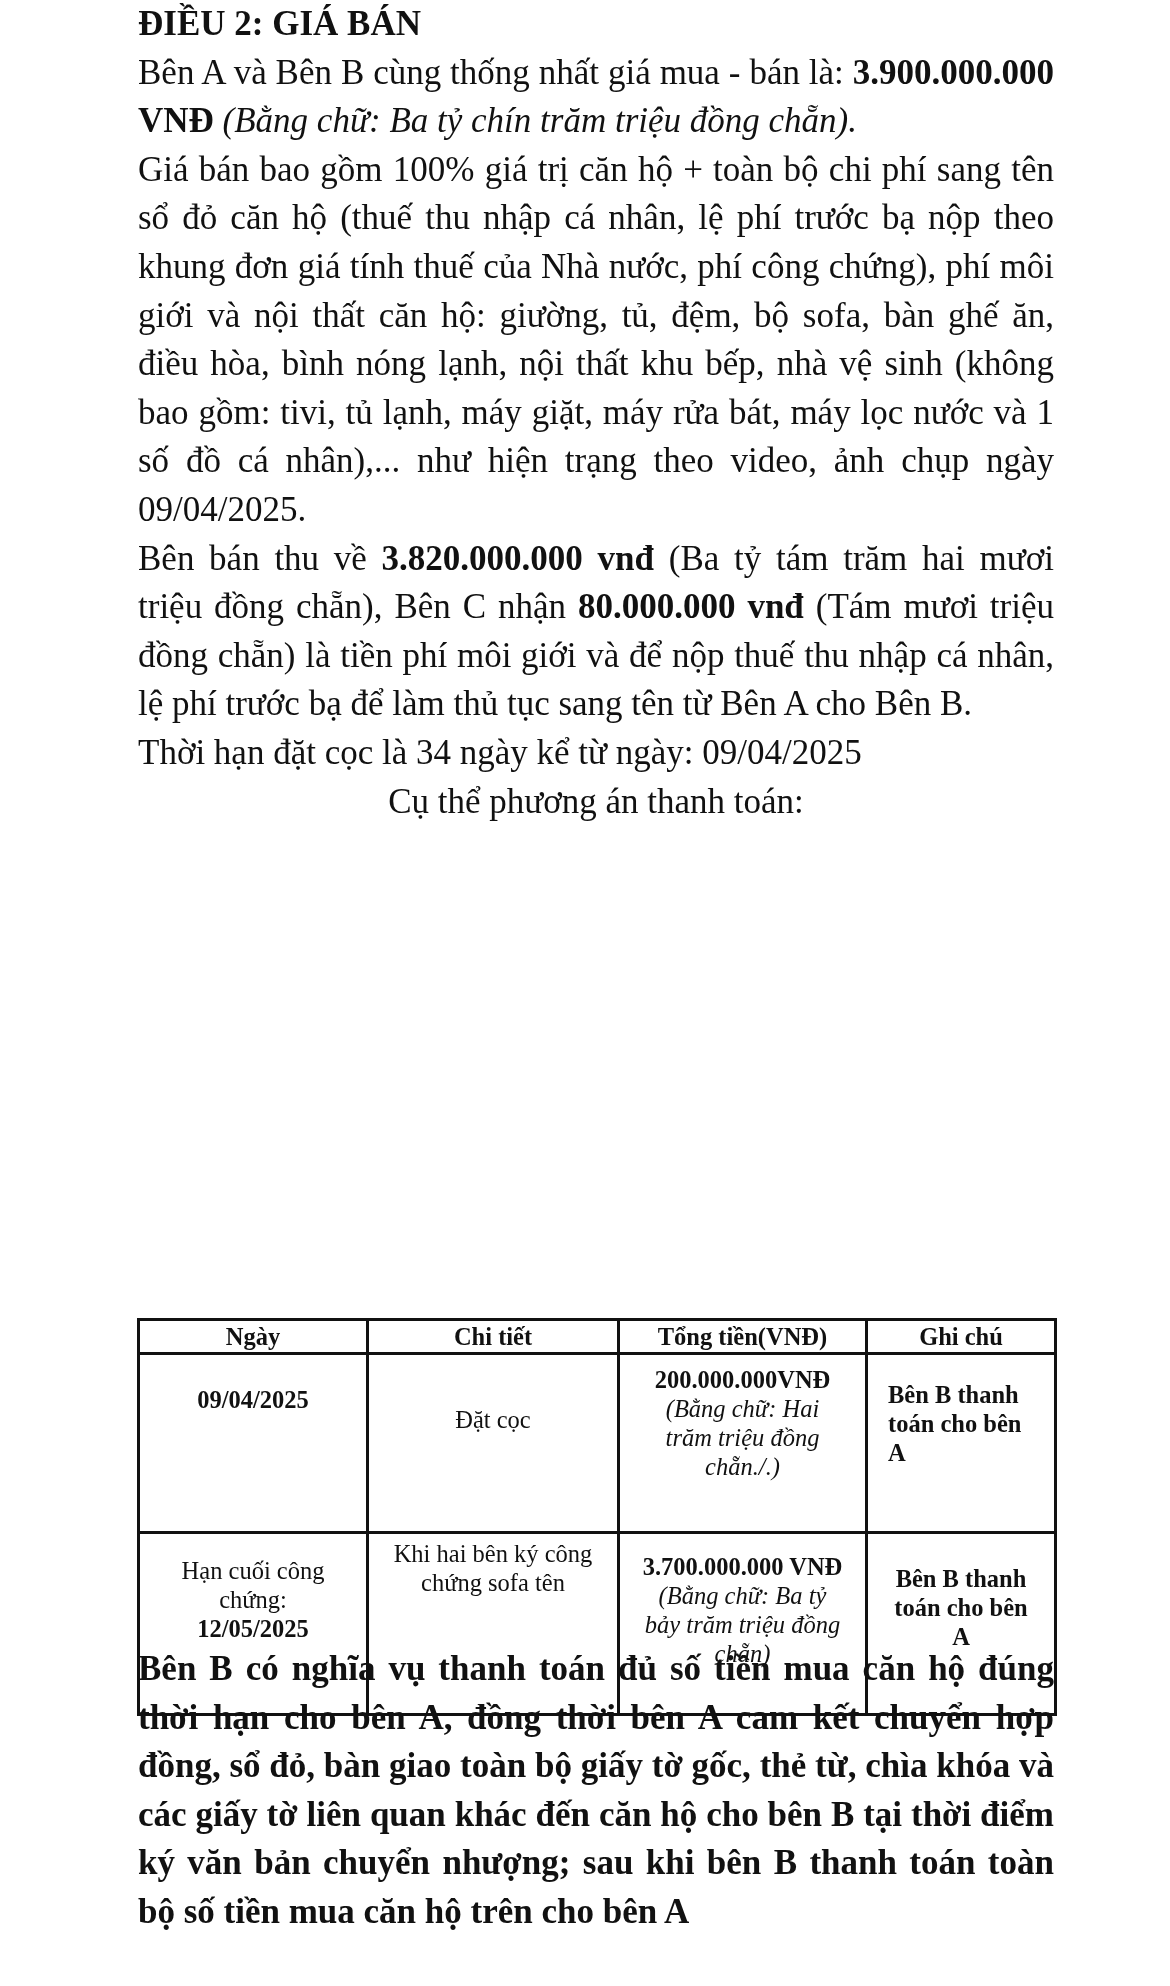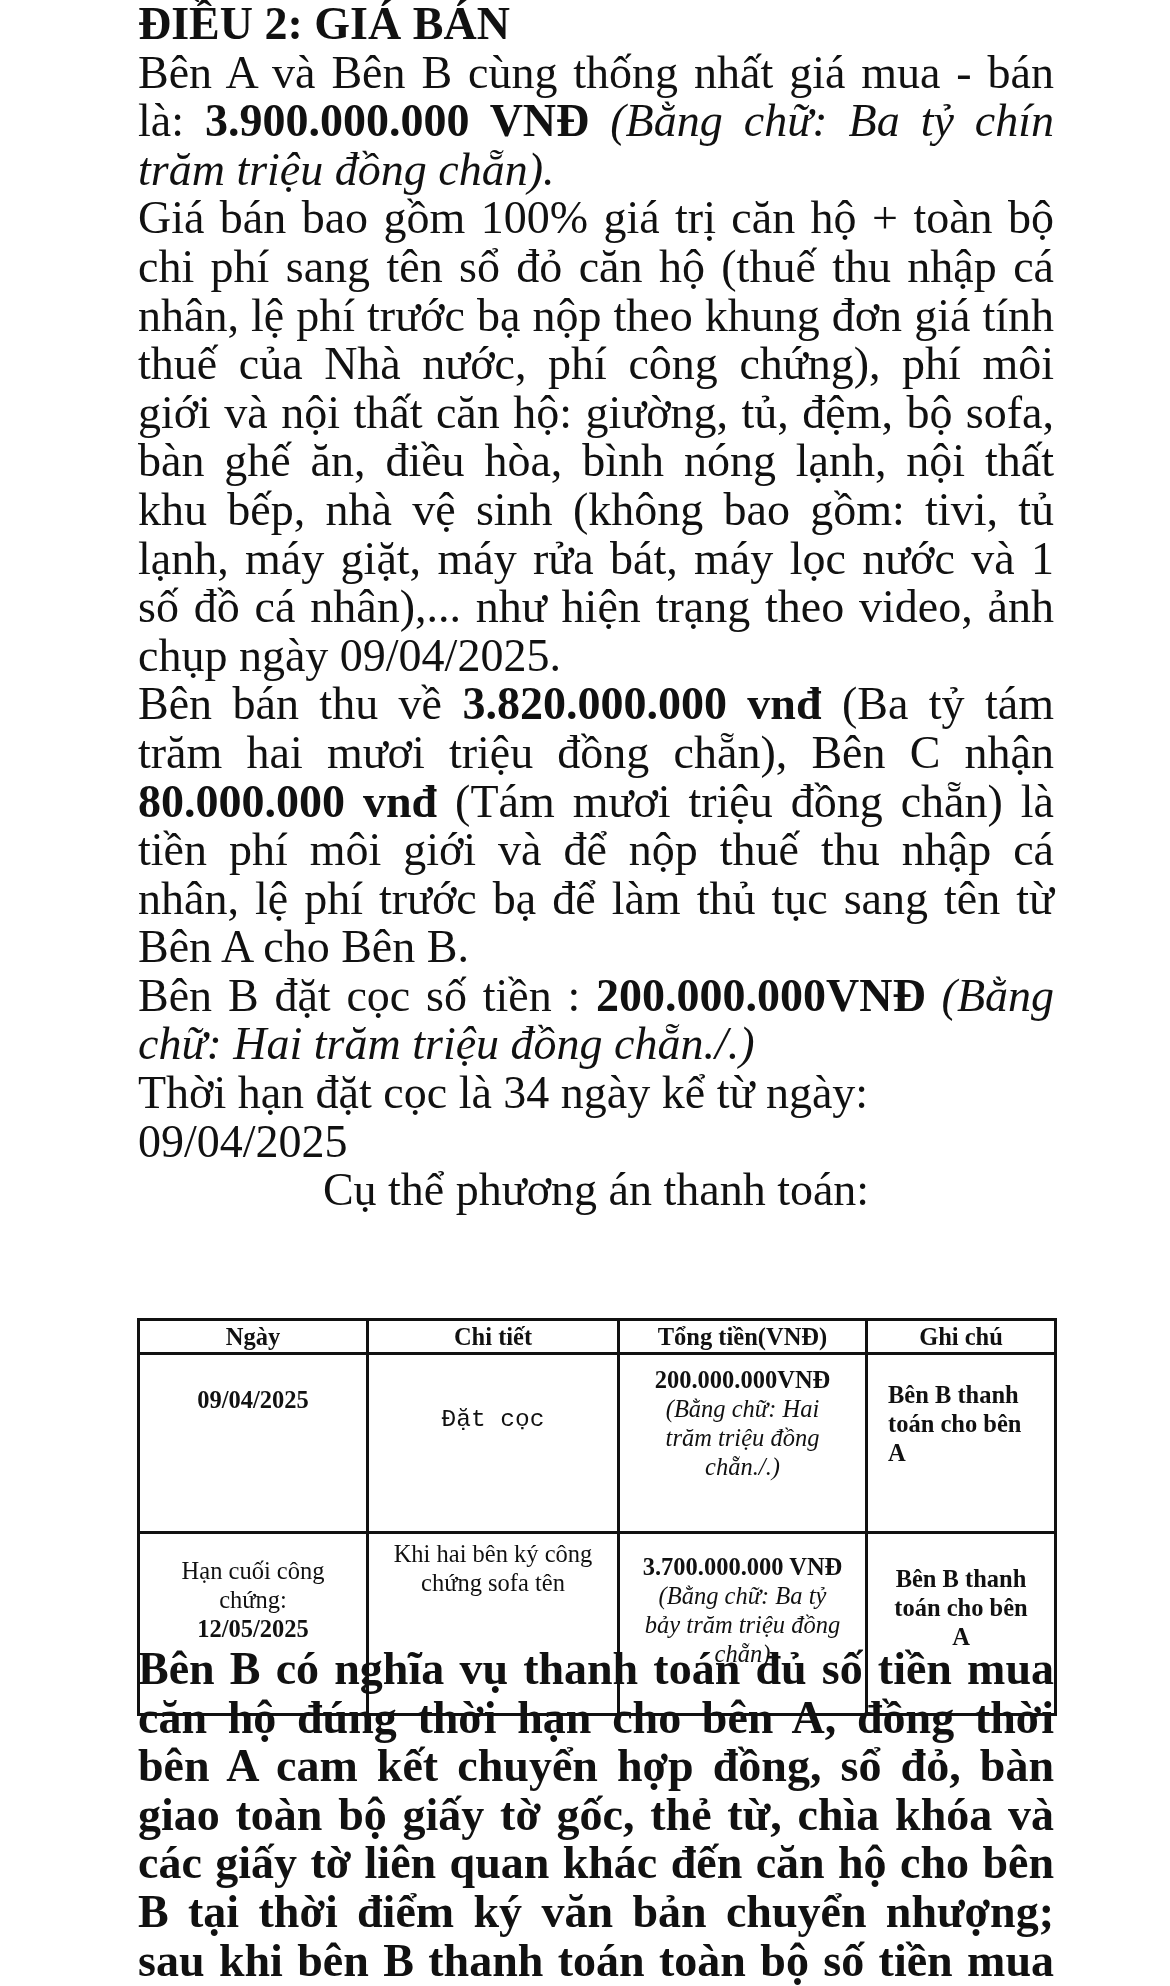--- a/index.html
+++ b/index.html
@@ -3,21 +3,21 @@
 <meta charset="utf-8">
 <style>
   html, body { margin: 0; padding: 0; background: #ffffff; }
   body {
     width: 1170px; height: 1986px; overflow: hidden; position: relative;
     font-family: "Liberation Serif", "DejaVu Serif", serif;
     color: #111111;
   }
   .col {
     position: absolute; left: 138px; width: 916px;
-    font-size: 46px; line-height: 48.6px;
+    font-size: 35px; line-height: 48.6px;
     text-align: justify;
   }
   .col p { margin: 0; }
   .b { font-weight: bold; }
   .i { font-style: italic; }
   .heading { font-weight: bold; text-align: left; }
   #top { top: 0px; }
   #bottom { top: 1645px; font-weight: bold; }
 
   table.pay {
@@ -38,21 +38,20 @@
   .cell-line { display: block; }
 </style>
 </head>
 <body>
 
 <div class="col" id="top">
   <p class="heading">ĐIỀU 2: GIÁ BÁN</p>
   <p><span>Bên A và Bên B cùng thống nhất giá mua - bán là: </span><span class="b">3.900.000.000 VNĐ</span><span class="i"> (Bằng chữ: Ba tỷ chín trăm triệu đồng chẵn).</span></p>
   <p>Giá bán bao gồm 100% giá trị căn hộ + toàn bộ chi phí sang tên sổ đỏ căn hộ (thuế thu nhập cá nhân, lệ phí trước bạ nộp theo khung đơn giá tính thuế của Nhà nước, phí công chứng), phí môi giới và nội thất căn hộ: giường, tủ, đệm, bộ sofa, bàn ghế ăn, điều hòa, bình nóng lạnh, nội thất khu bếp, nhà vệ sinh (không bao gồm: tivi, tủ lạnh, máy giặt, máy rửa bát, máy lọc nước và 1 số đồ cá nhân),... như hiện trạng theo video, ảnh chụp ngày 09/04/2025.</p>
   <p><span>Bên bán thu về </span><span class="b">3.820.000.000 vnđ</span><span> (Ba tỷ tám trăm hai mươi triệu đồng chẵn), Bên C nhận </span><span class="b">80.000.000 vnđ</span><span> (Tám mươi triệu đồng chẵn) là tiền phí môi giới và để nộp thuế thu nhập cá nhân, lệ phí trước bạ để làm thủ tục sang tên từ Bên A cho Bên B.</span></p>
-  <p><span>Bên B đặt cọc số tiền : </span><span class="b">200.000.000VNĐ</span><span class="i"> (Bằng chữ: Hai trăm triệu đồng chẵn./.)</span></p>
   <p style="text-align:left">Thời hạn đặt cọc là 34 ngày kể từ ngày: 09/04/2025</p>
   <p style="text-align:center">Cụ thể phương án thanh toán:</p>
 </div>
 
 <table class="pay">
   <colgroup>
       <col class="c1">
       <col class="c2">
       <col class="c3">
       <col class="c4">
@@ -61,21 +60,21 @@
       <tr>
     <th>Ngày</th>
     <th>Chi tiết</th>
     <th>Tổng tiền(VNĐ)</th>
     <th>Ghi chú</th>
   </tr>
   <tr class="r1">
     <td style="vertical-align:top;padding-top:30px;">
       <span class="b cell-line">09/04/2025</span>
     </td>
-    <td style="vertical-align:top;padding-top:50px;font-family:Liberation Mono, monospace;">
+    <td style="vertical-align:top;padding-top:50px;">
       <span class="cell-line">Đặt cọc</span>
     </td>
     <td style="vertical-align:top;padding-top:10px;">
       <span class="b cell-line">200.000.000VNĐ</span>
       <span class="i cell-line">(Bằng chữ: Hai trăm triệu đồng chẵn./.)</span>
     </td>
     <td class="note-left" style="vertical-align:top;padding-top:25px;">
       <span class="b cell-line">Bên B thanh toán cho bên A</span>
     </td>
   </tr>

